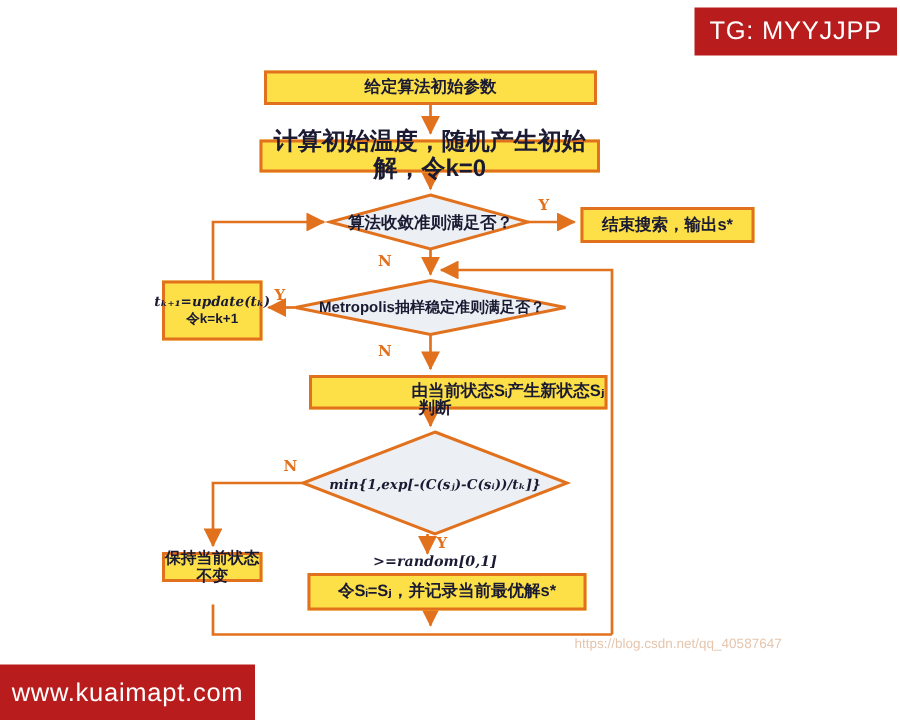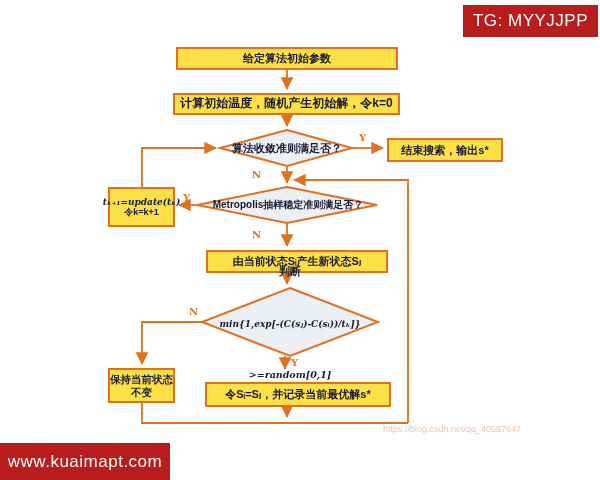--- a/index.html
+++ b/index.html
@@ -61,38 +61,38 @@
       <polygon points="287,130 352,148 287,166 220,148"></polygon>
       <polygon points="287,187 377,205 287,223 197,205"></polygon>
       <polygon points="290,288 378,322 290,356 202,322"></polygon>
     </g>
   </svg>
 
   <div class="node" style="left:176px;top:47px;width:222px;height:23px;">
     <span>给定算法初始参数</span>
   </div>
 
-  <div class="node" style="left:173px;top:93px;width:227px;height:22px;font-size:12px;">
+  <div class="node" style="left:173px;top:93px;width:227px;height:22px;font-size:16px;">
     <span>计算初始温度，随机产生初始解，令k=0</span>
   </div>
 
   <div class="node" style="left:387px;top:138px;width:116px;height:24px;">
     <span>结束搜索，输出s*</span>
   </div>
 
   <div class="node" style="left:108px;top:187px;width:67px;height:40px;font-size:9px;">
     <span class="formula">tₖ₊₁=update(tₖ)</span>
     <span>令k=k+1</span>
   </div>
 
-  <div class="node" style="left:206px;top:250px;width:182px;height:23px;">
+  <div class="node" style="left:206px;top:250px;width:199px;height:23px;align-items:flex-end;">
     <span>由当前状态Sᵢ产生新状态Sⱼ</span>
   </div>
 
-  <div class="node" style="left:108px;top:368px;width:67px;height:35px;font-size:10.5px;">
+  <div class="node" style="left:108px;top:368px;width:67px;height:20px;font-size:10.5px;">
     <span>保持当前状态</span>
     <span>不变</span>
   </div>
 
   <div class="node" style="left:205px;top:382px;width:186px;height:25px;">
     <span>令Sᵢ=Sⱼ，并记录当前最优解s*</span>
   </div>
 
   <div class="dlabel" style="left:222px;top:140px;width:130px;height:16px;font-size:11px;">算法收敛准则满足否？</div>
 

